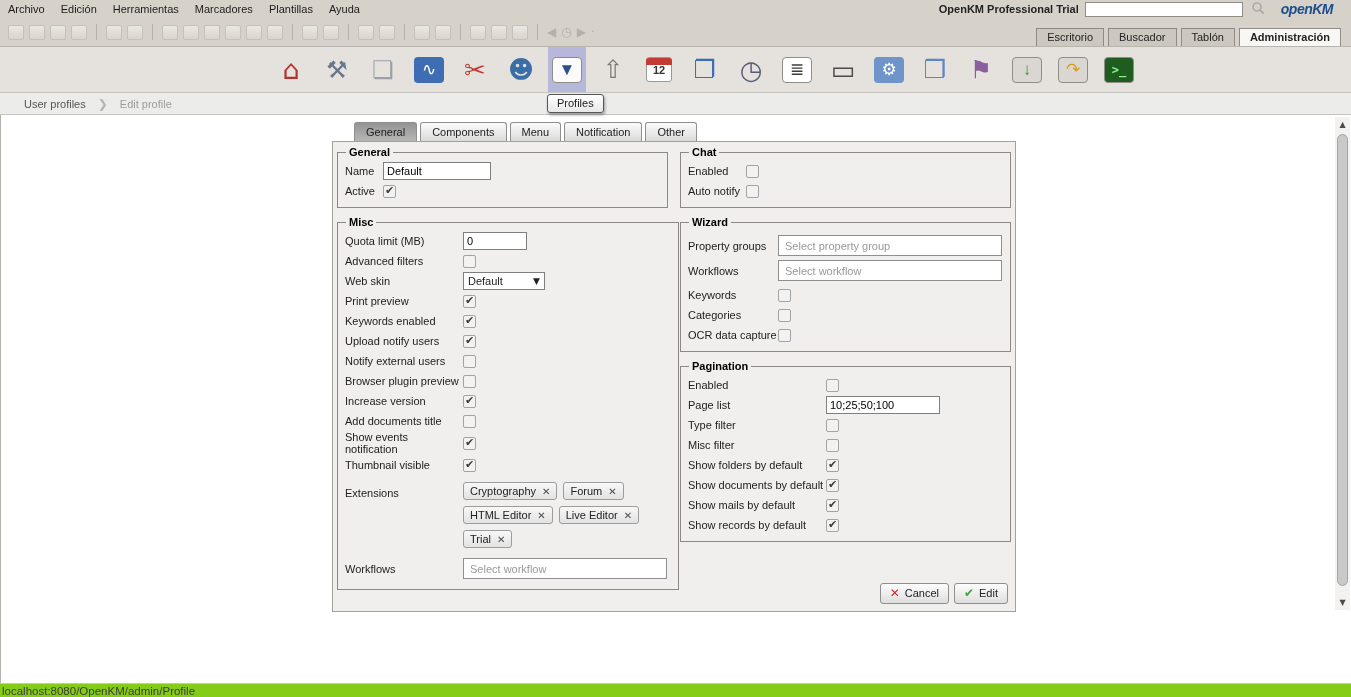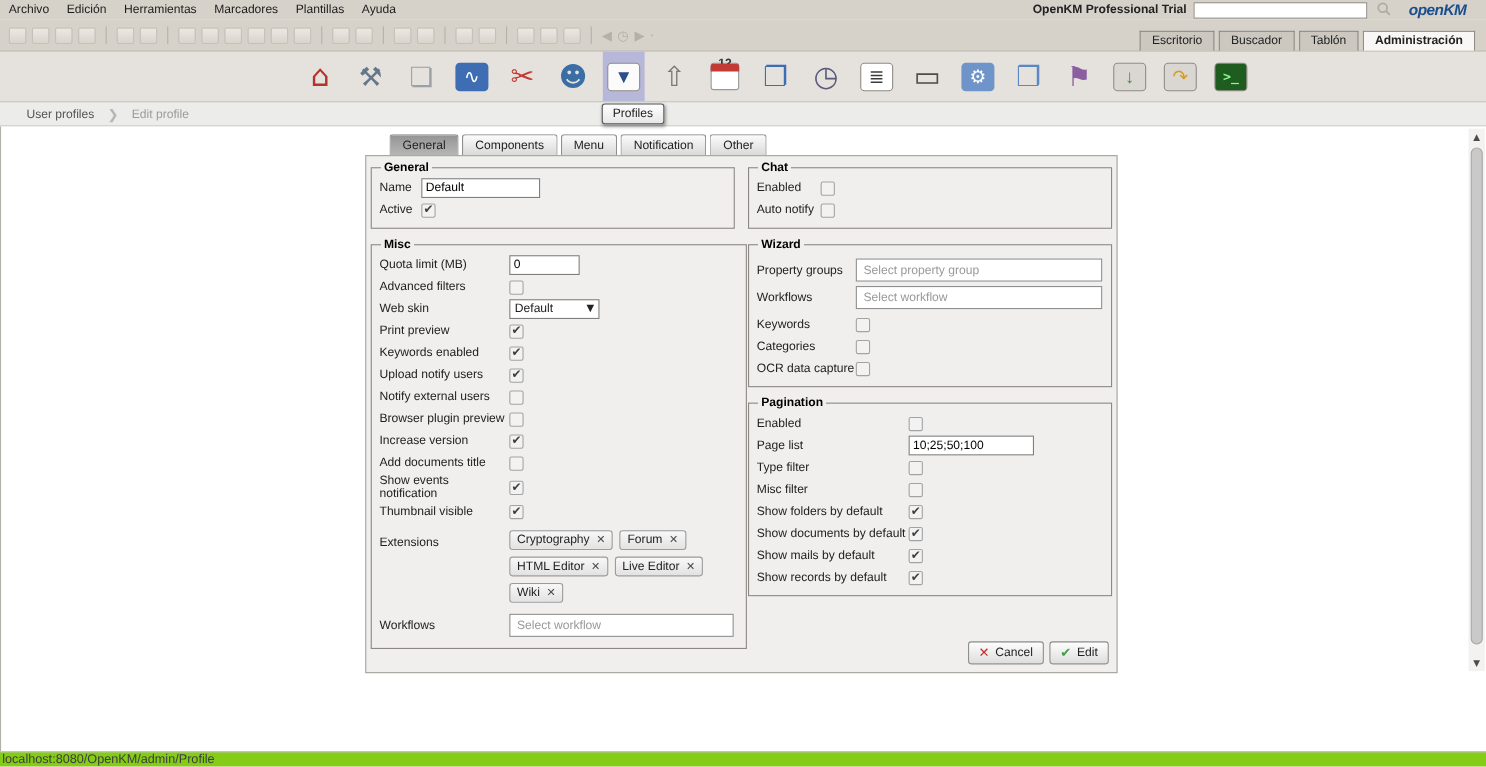--- a/index.html
+++ b/index.html
@@ -26,21 +26,21 @@
   .vtab{padding:2px 10px 3px;border:1px solid #8f8c85;border-bottom:none;background:#ccc8c0;cursor:default}
   .vtab.active{background:#f8f7f5;font-weight:bold}
 
   
   .icon-toolbar{position:absolute;left:0;top:47px;width:100%;height:45px;background:#e5e2dd;display:flex;align-items:center;padding-left:272px;gap:8px}
   .tbi{width:38px;height:45px;display:flex;align-items:center;justify-content:center;cursor:default}
   .tbi.hl{background:#b7b7da}
   .tbi .g{font-size:24px;line-height:1}
   .tile{width:30px;height:26px;border-radius:4px;display:flex;align-items:center;justify-content:center;font-size:17px;line-height:1}
   .tile.bordered{border:1px solid #8f8d86}
-  .cal{width:26px;height:25px;background:#fff;border:1px solid #999;border-radius:3px;position:relative;font-size:11px;font-weight:bold;color:#333;display:flex;align-items:flex-end;justify-content:center;padding-bottom:17px}
+  .cal{width:26px;height:25px;background:#fff;border:1px solid #999;border-radius:3px;position:relative;font-size:11px;font-weight:bold;color:#333;display:flex;align-items:flex-end;justify-content:center;padding-bottom:5px}
   .cal::before{content:"";position:absolute;top:0;left:-1px;right:-1px;height:7px;background:#c23b34;border-radius:3px 3px 0 0}
   .mono{font-family:"DejaVu Sans Mono",monospace;font-size:12px;font-weight:bold}
 
   .tooltip{position:absolute;left:547px;top:94px;z-index:20;background:linear-gradient(#ffffff,#e7e7e7);border:1px solid #55565a;border-radius:3px;padding:2px 9px 3px;box-shadow:1px 2px 3px rgba(0,0,0,.35)}
 
   
   .breadcrumb{position:absolute;left:0;top:92px;width:100%;height:23px;background:#ececea;border-top:1px solid #c7c4be;border-bottom:1px solid #c7c4be;display:flex;align-items:center;padding-left:24px;color:#555}
   .bc-sep{color:#b5b5b5;margin:0 12px;font-size:12px}
   .bc-current{color:#9c9c9c}
 
@@ -320,21 +320,21 @@
                 </span>
                 <span class="chip" data-name="extension-chip-html-editor">
                   <span data-name="chip-label">HTML Editor</span>
                   <span class="x" data-name="chip-remove-icon">✕</span>
                 </span>
                 <span class="chip" data-name="extension-chip-live-editor">
                   <span data-name="chip-label">Live Editor</span>
                   <span class="x" data-name="chip-remove-icon">✕</span>
                 </span>
                 <span class="chip" data-name="extension-chip-wiki">
-                  <span data-name="chip-label">Wiki</span>
+                  <span data-name="chip-label">Trial</span>
                   <span class="x" data-name="chip-remove-icon">✕</span>
                 </span>
               </div>
             </div>
             <div class="frow suggest-row" data-name="field-row-workflows">
               <span class="flabel" data-name="label-workflows">Workflows</span>
               <div class="suggest" data-name="workflows-suggest-box">Select workflow</div>
             </div>
           </fieldset>
         </div>

